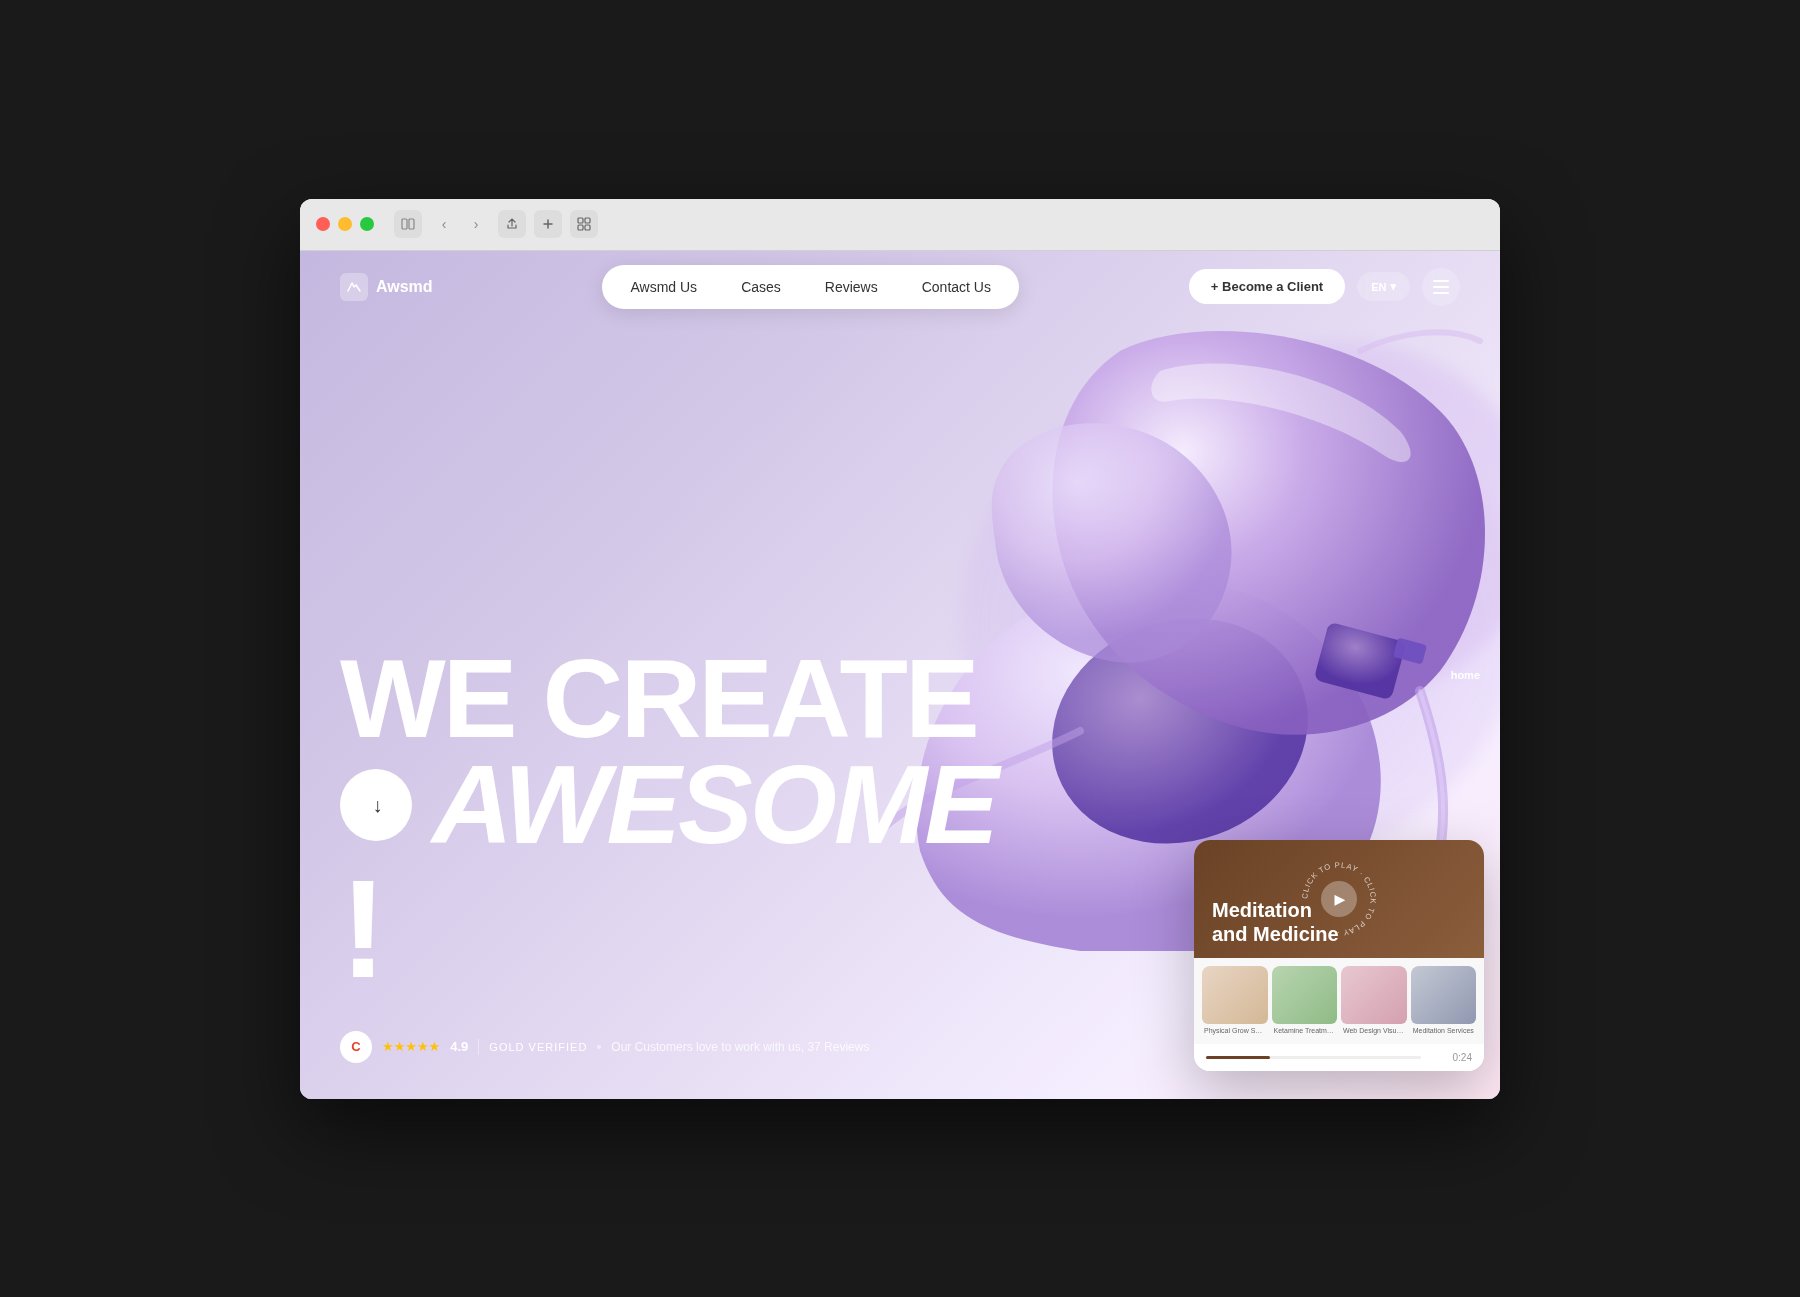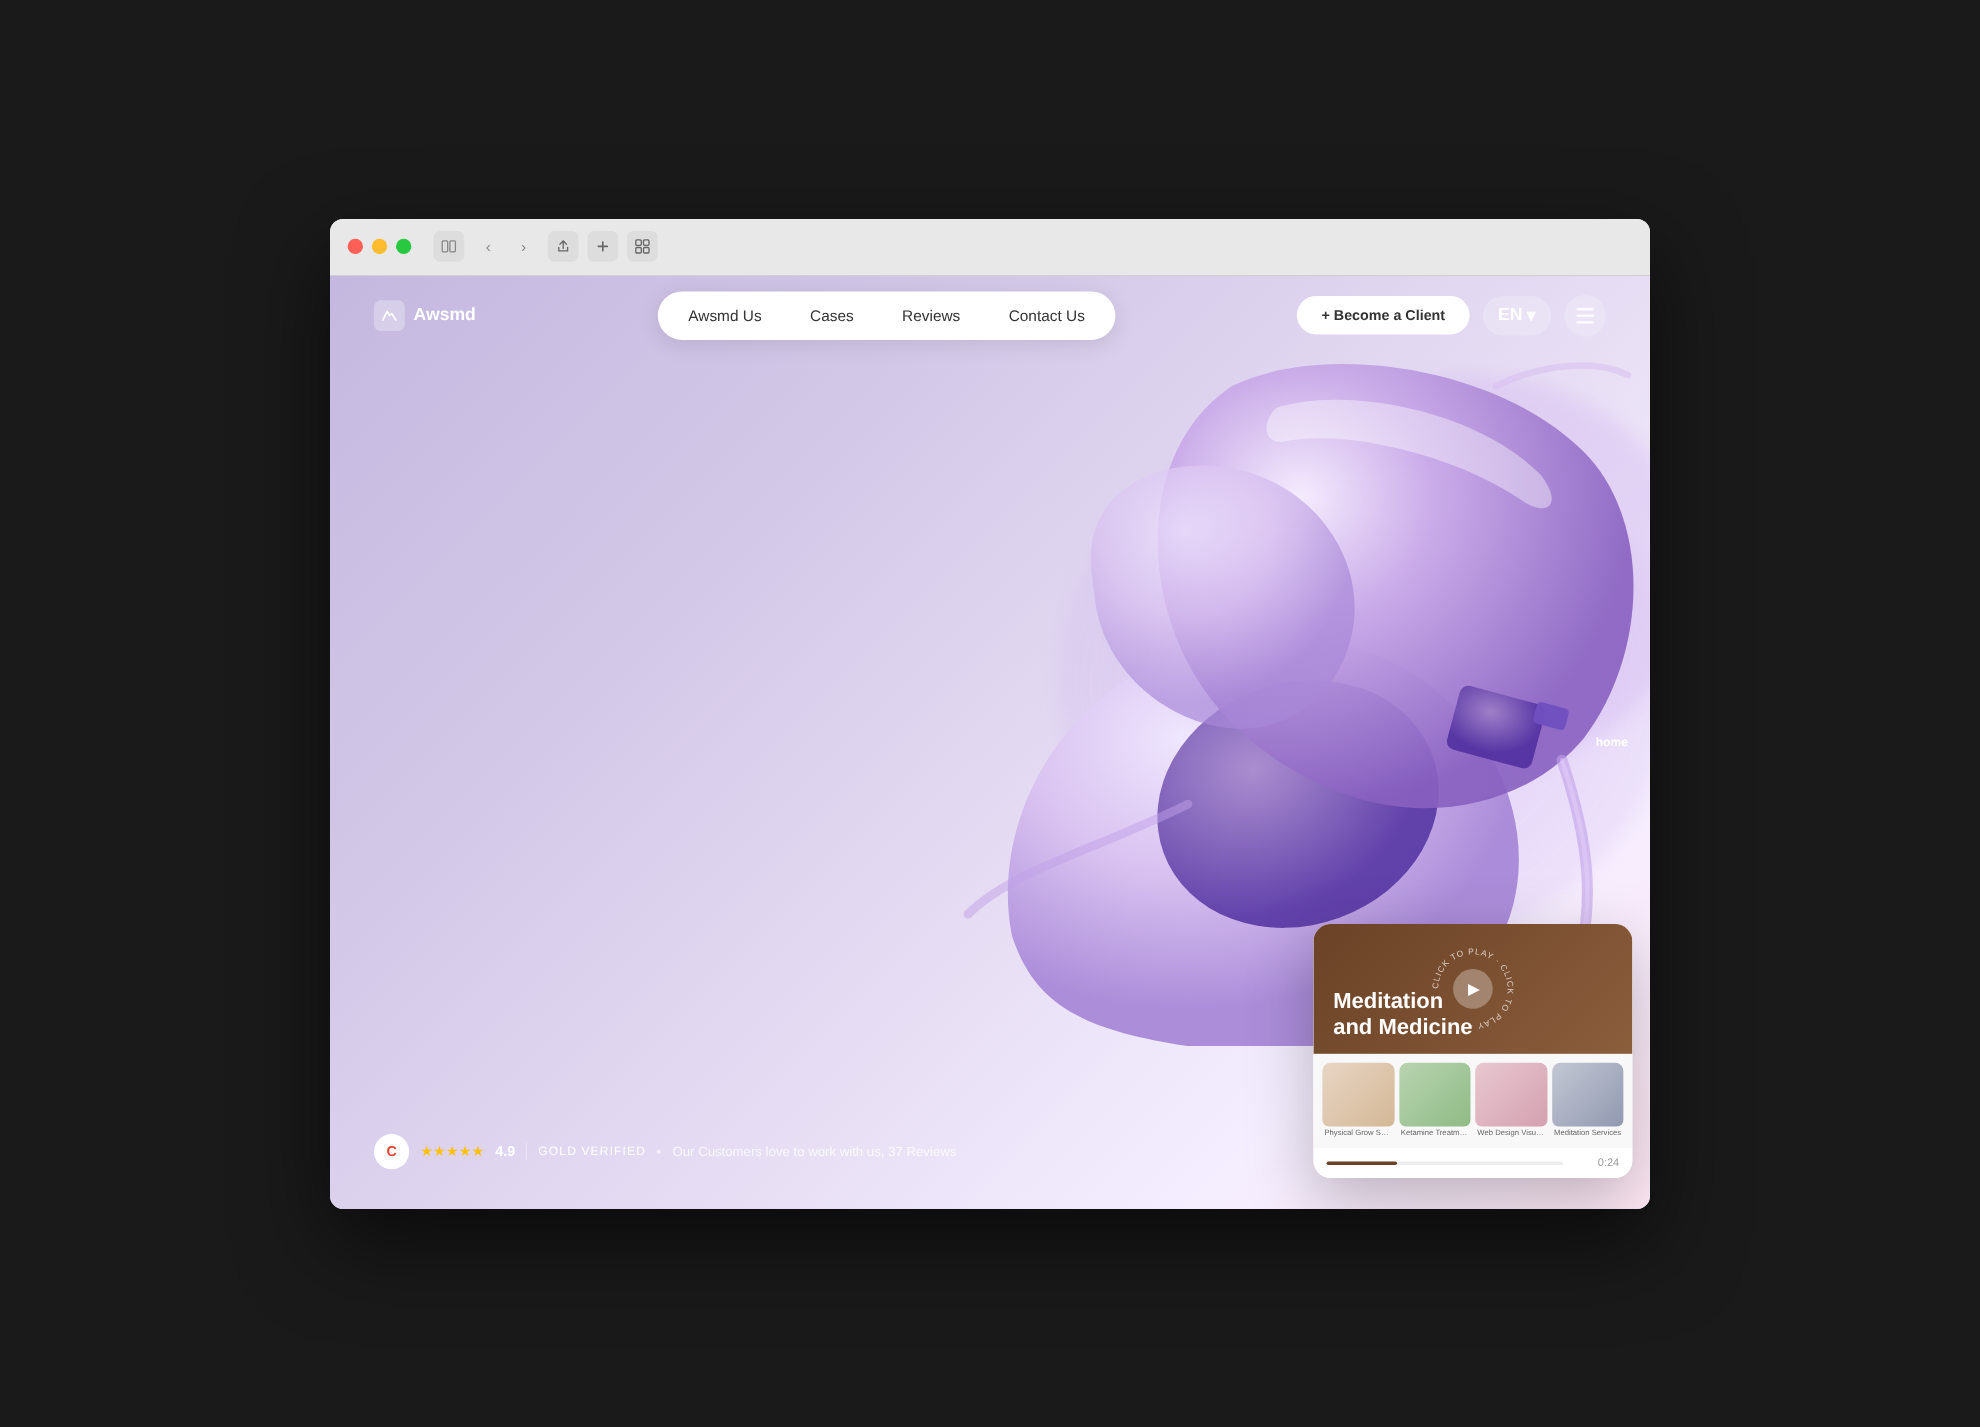--- a/index.html
+++ b/index.html
@@ -230,21 +230,21 @@
       cursor: pointer;
       display: flex;
       align-items: center;
       gap: 4px;
     }
 
     .lang-selector {
       background: rgba(255,255,255,0.2);
       border-radius: 50px;
       padding: 8px 14px;
-      font-size: 16px;
+      font-size: 11px;
       color: white;
       font-weight: 600;
       display: flex;
       align-items: center;
       gap: 4px;
       cursor: pointer;
       backdrop-filter: blur(8px);
     }
 
     .menu-btn {
@@ -677,20 +677,34 @@
             <div class="hamburger-line"></div>
           </div>
         </div>
       </div>
     </nav>
 
     <div class="side-nav">
       <div class="side-nav-item active">home</div>
     </div>
 
+    <div class="hero-content">
+      <div class="hero-title">
+        <div class="hero-title-row1">
+          <span>WE CREATE</span>
+        </div>
+        <div class="hero-title-row1" style="align-items: center;">
+          <div class="scroll-circle">
+            <span class="scroll-arrow">↓</span>
+          </div>
+          <span class="hero-title-awesome">AWESOME</span>
+        </div>
+        <span class="hero-title-exclaim">!</span>
+      </div>
+    </div>
 
     <div class="rating-bar">
       <div class="clutch-badge">
         <span>C</span>
       </div>
       <div class="stars">
         <span>★★★★★</span>
       </div>
       <span class="rating-number">4.9</span>
       <div class="rating-divider"></div>

